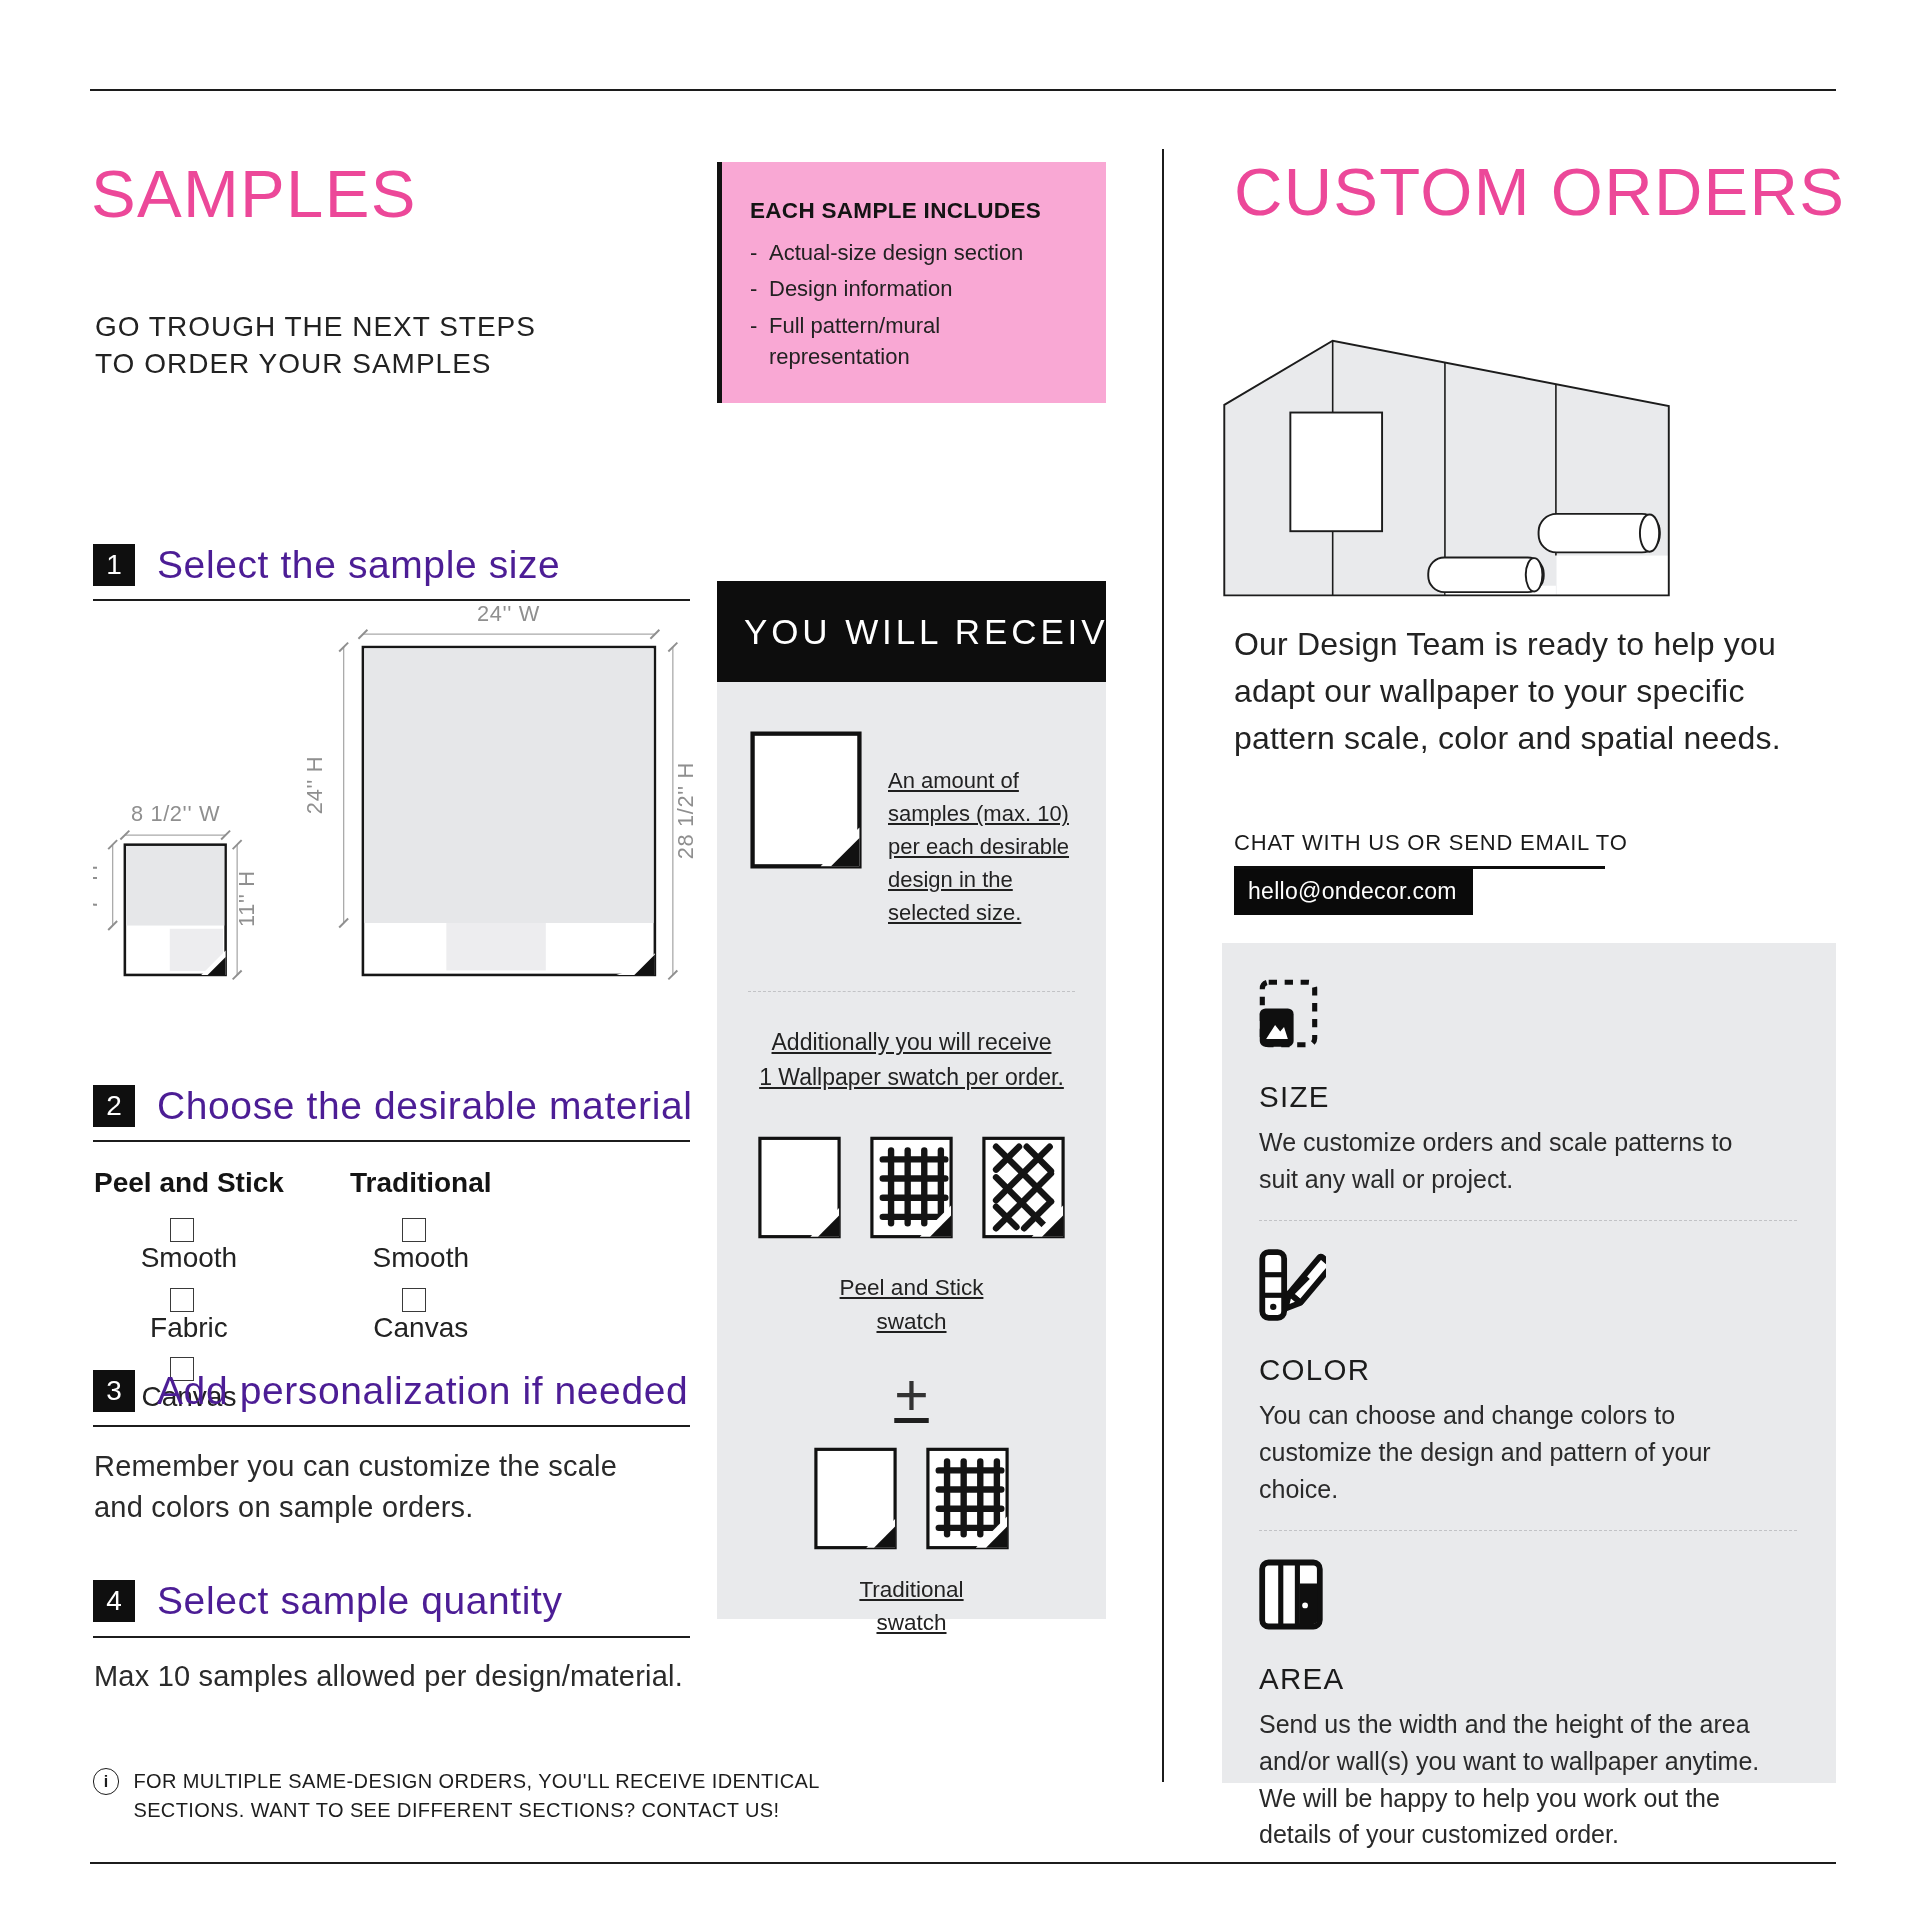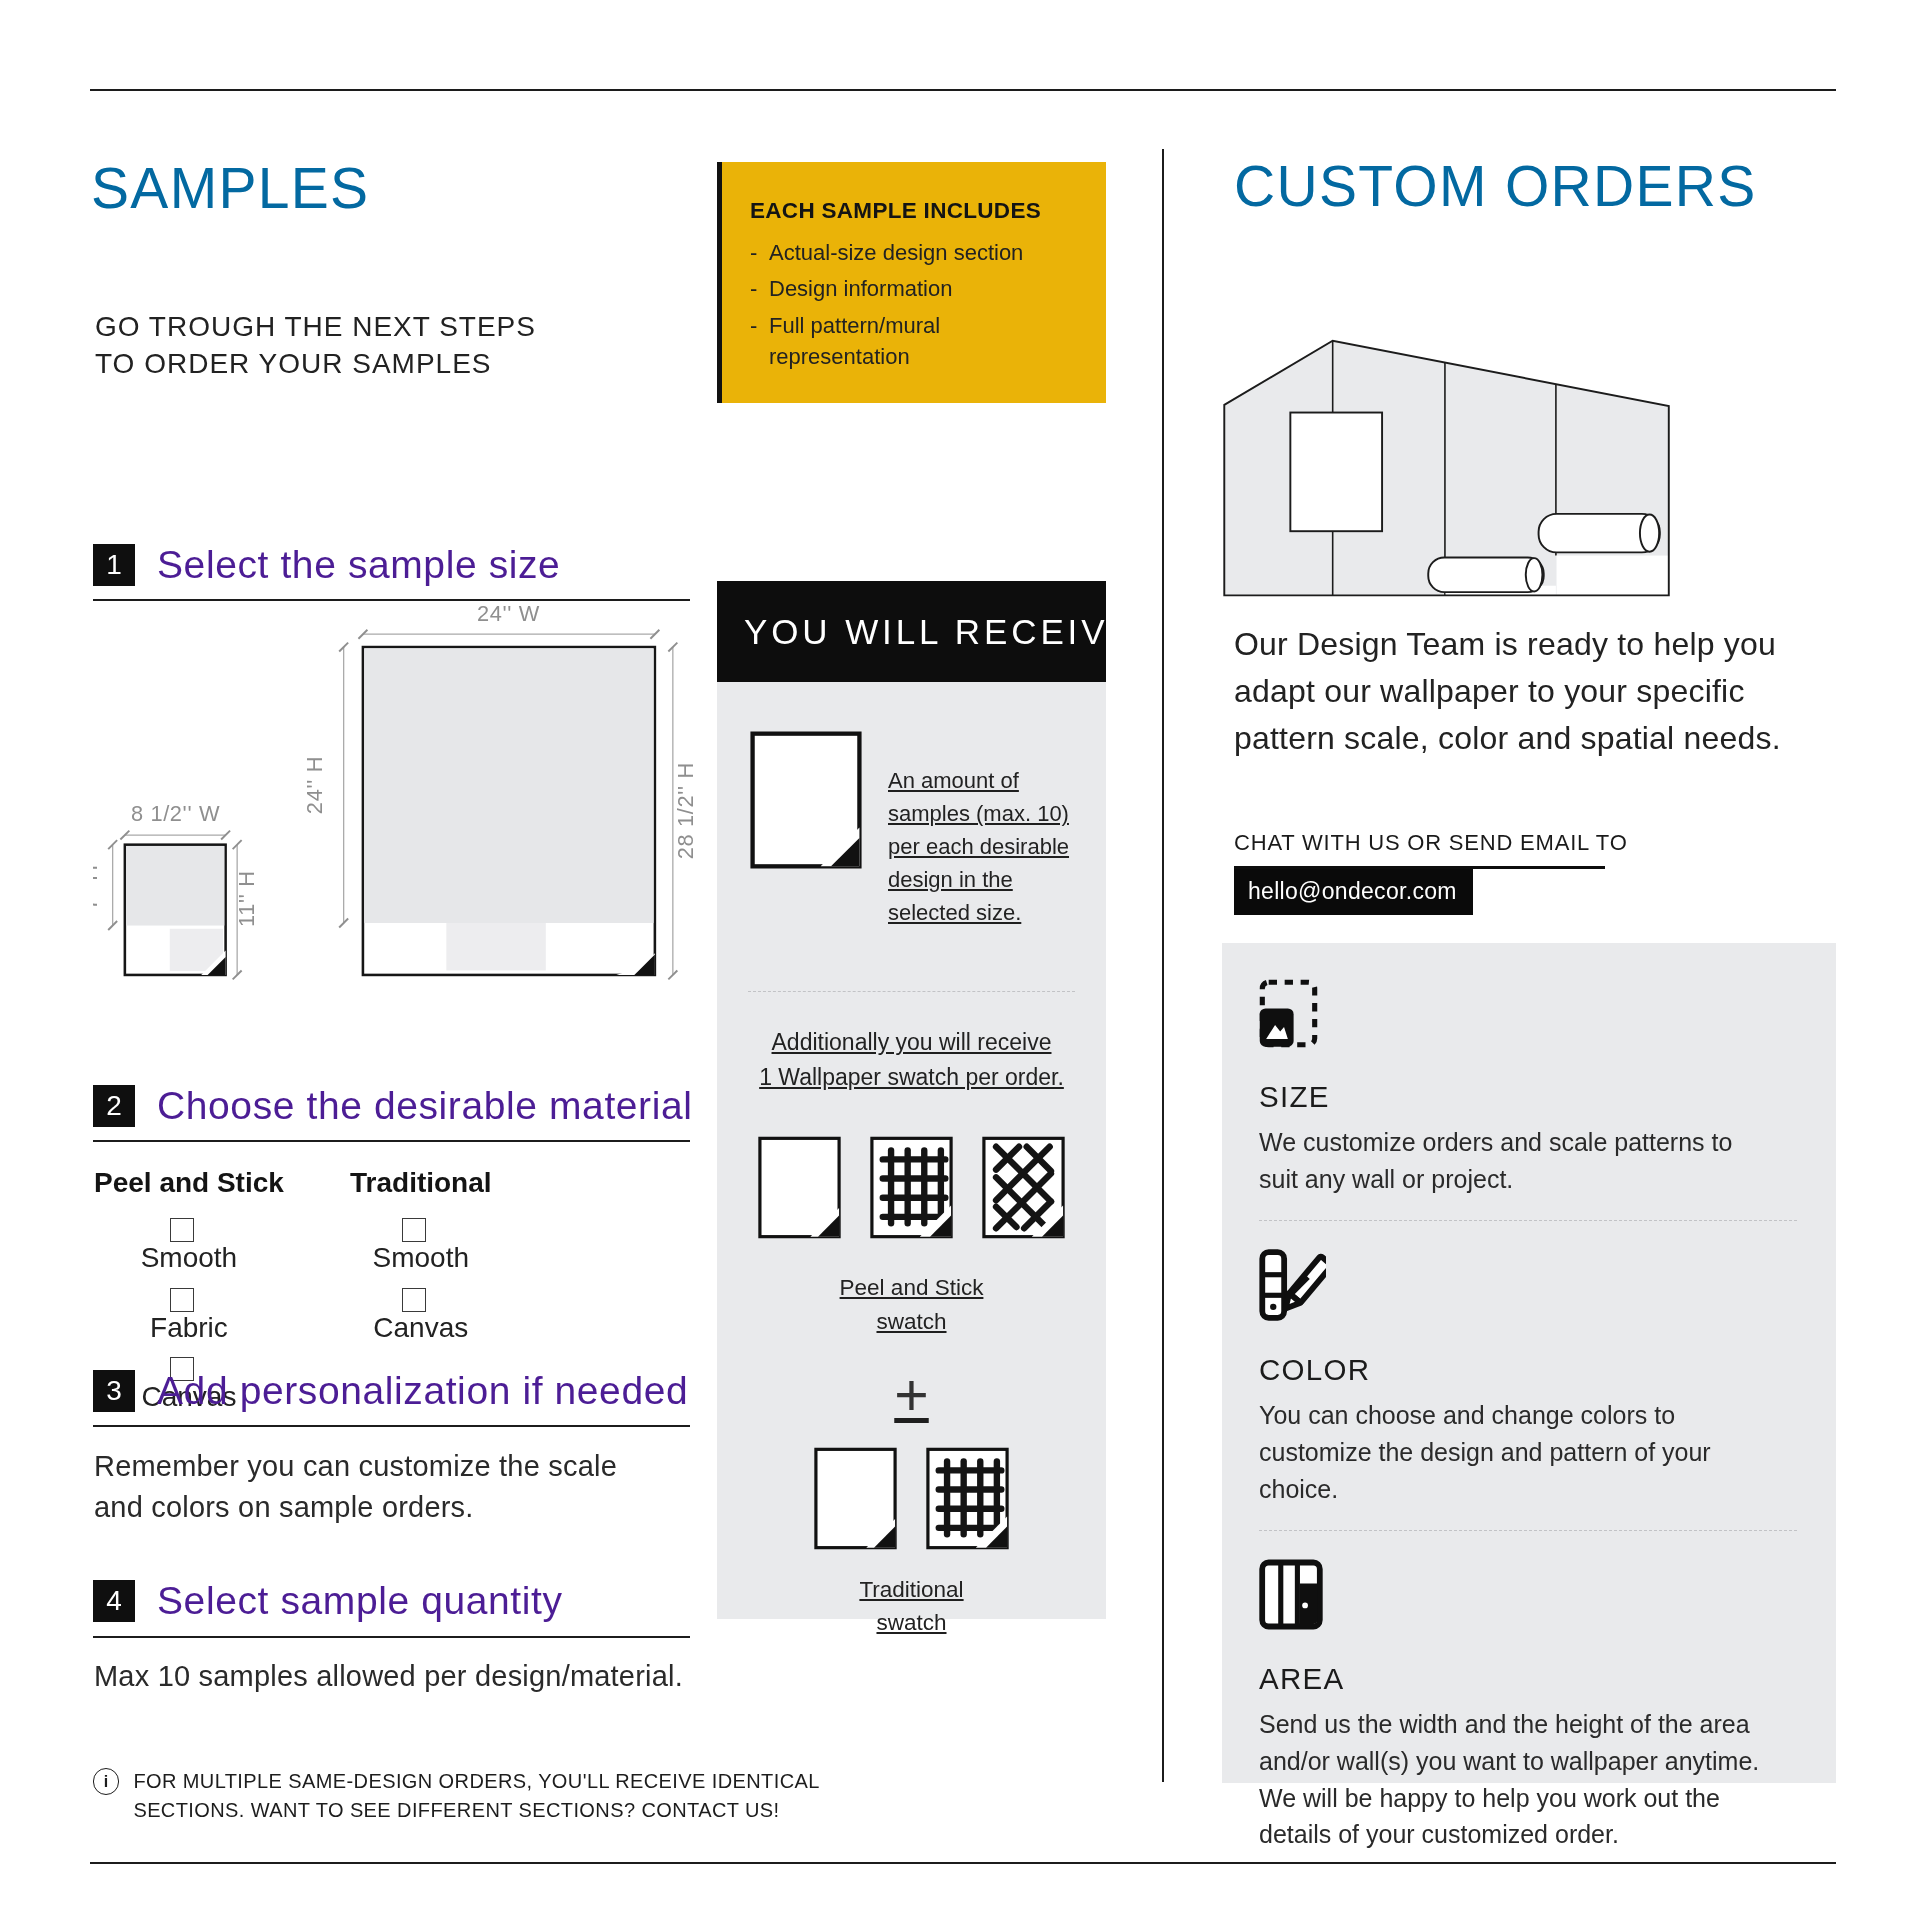--- a/index.html
+++ b/index.html
@@ -1,24 +1,24 @@
 <!DOCTYPE html>
 <html style="font-size:10.3px"><head>
 <meta charset="utf-8">
 <style>
   html,body{margin:0;padding:0;background:#fff;}
   body{font-family:"Liberation Sans", sans-serif; color:#1f1f1f; -webkit-font-smoothing:antialiased;}
   #page{position:relative;width:1926px;height:1926px;background:#ffffff;overflow:hidden;}
   .abs{position:absolute;}
   .rule{background:#1c1c1c;height:1.9px;}
   .vrule{background:#1c1c1c;width:1.9px;}
-  .big-title{font-size:57px;font-weight:400;letter-spacing:1.3px;color:#0369a1;white-space:nowrap;}
+  .big-title{font-size:67px;font-weight:400;letter-spacing:1.3px;color:#ec4899;white-space:nowrap;}
   .subtitle{font-size:28px;letter-spacing:1px;line-height:1.32;color:#222;}
   .gray-panel{background:#e9eaec;}
-  .inc-box{border-left:5.1px solid #111;background:#eab308;box-sizing:border-box;padding:36px 26px 31px 28px;}
+  .inc-box{border-left:5.1px solid #111;background:#f9a8d4;box-sizing:border-box;padding:36px 26px 31px 28px;}
   .inc-title{font-size:22.5px;font-weight:700;color:#141414;margin-bottom:13px;letter-spacing:0.3px;}
   .inc-item{display:flex;font-size:22px;line-height:1.42;color:#222;}
   .inc-item .dash{width:19px;flex:none;}
   .step-header{display:flex;align-items:center;}
   .step-badge{width:42px;height:42px;background:#0f0f0f;color:#fff;font-size:28px;display:flex;align-items:center;justify-content:center;flex:none;}
   .step-title{font-size:39px;letter-spacing:0.6px;color:#4c1d95;margin-left:22px;white-space:nowrap;}
   .body-text{font-size:29px;line-height:1.42;color:#2a2a2a;letter-spacing:0.2px;}
   .mat-title{font-size:28px;font-weight:700;color:#141414;}
   .mat-row{display:flex;align-items:center;font-size:28px;color:#222;margin-top:13.5px;flex-direction:column;}
   .cb{width:22px;height:22px;border:1.9px solid #3a3a3a;display:inline-block;margin-right:13px;flex:none;background:#fff;}

